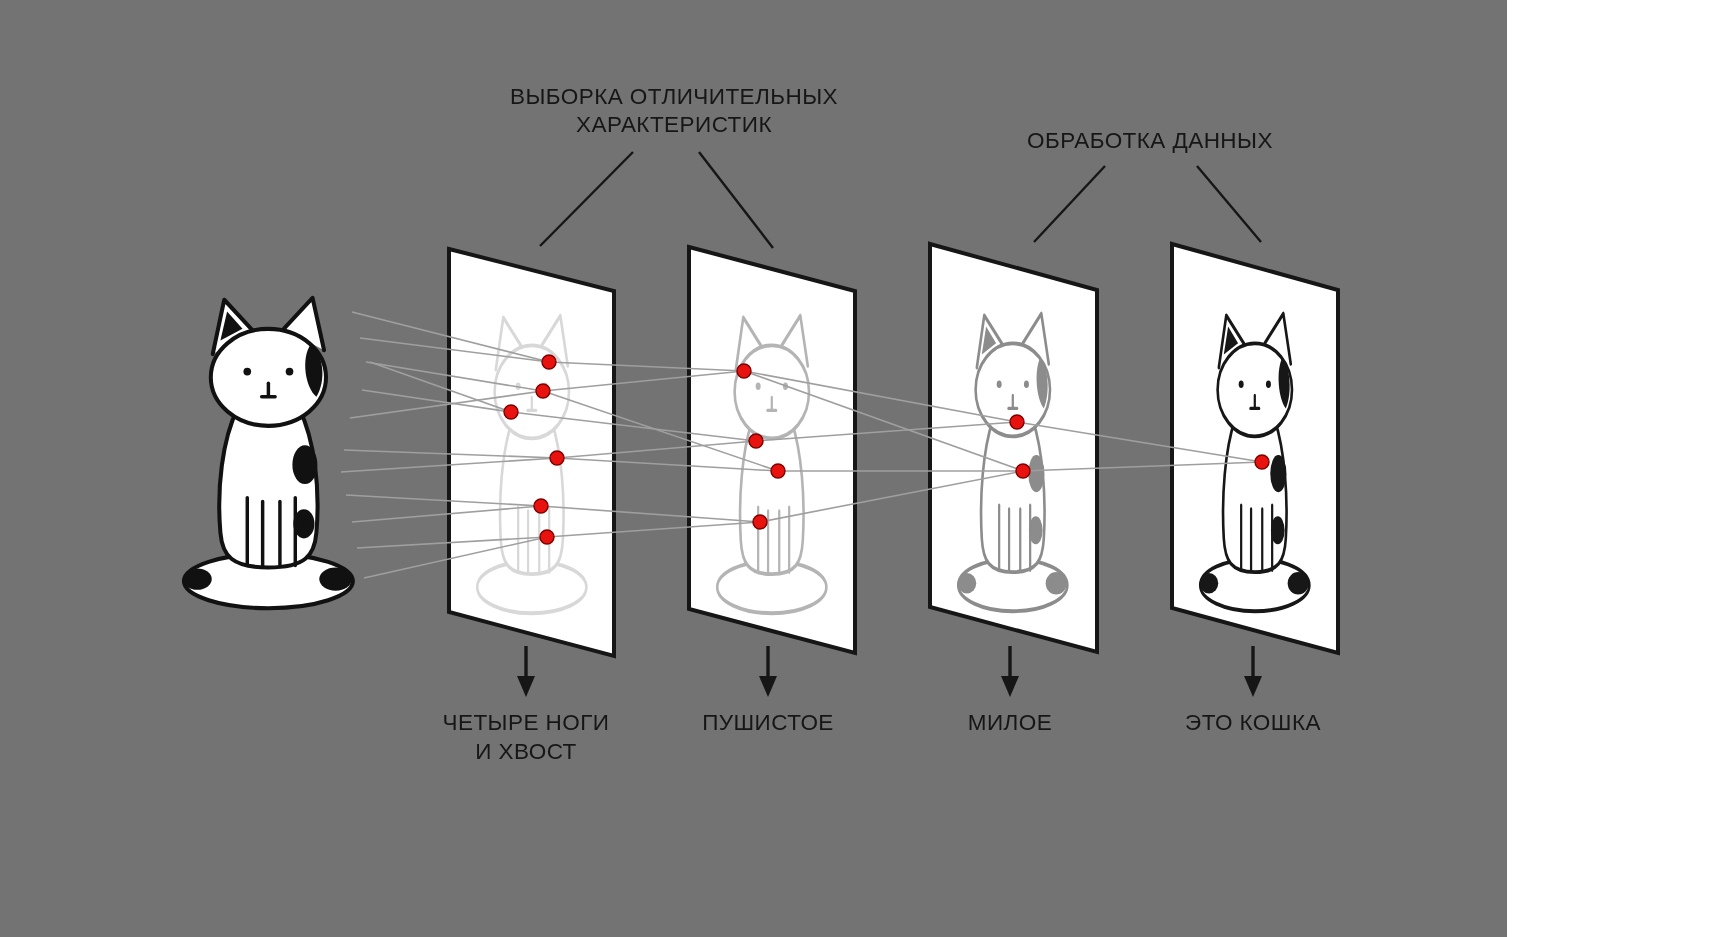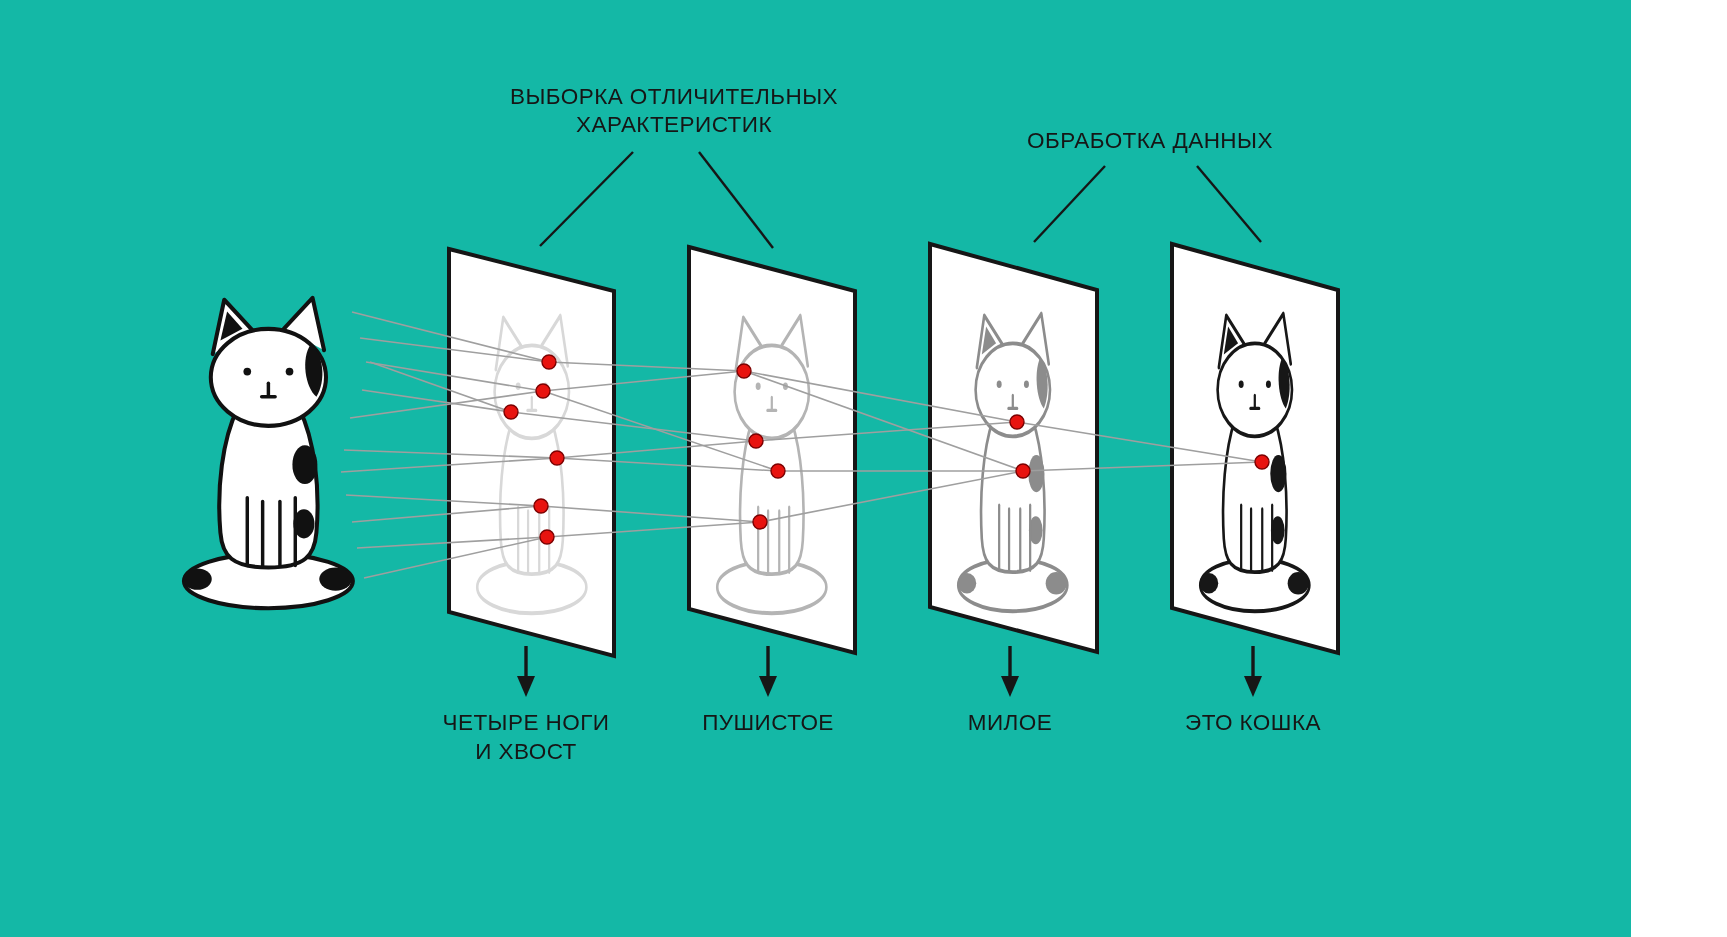--- a/index.html
+++ b/index.html
@@ -3,21 +3,21 @@
 <meta charset="utf-8">
 <style>
   :root{
     --ink:#161616;
     --dot-color:#e8130f;
     --dot-edge:#7c0000;
     --line-color:#9f9f9f;
   }
   html,body{margin:0;padding:0;background:#ffffff;}
   .stage{
-    position:relative;width:1631px;height:937px;background:#14b8a6;
+    position:relative;width:1507px;height:937px;background:#737373;
     font-family:"Liberation Sans",sans-serif;overflow:hidden;
   }
   svg{display:block;}
   .panel{fill:#ffffff;stroke:var(--ink);stroke-width:4;stroke-linejoin:miter;}
   .conn{stroke:var(--line-color);stroke-width:1.6;}
   .dot{fill:var(--dot-color);stroke:var(--dot-edge);stroke-width:1.4;}
   .caption{fill:var(--ink);font-size:22.5px;letter-spacing:.45px;text-anchor:middle;font-weight:500;}
   .pointer{stroke:var(--ink);stroke-width:2.4;}
   .arrow-line{stroke:var(--ink);stroke-width:3.4;}
   .arrow-head{fill:var(--ink);}

